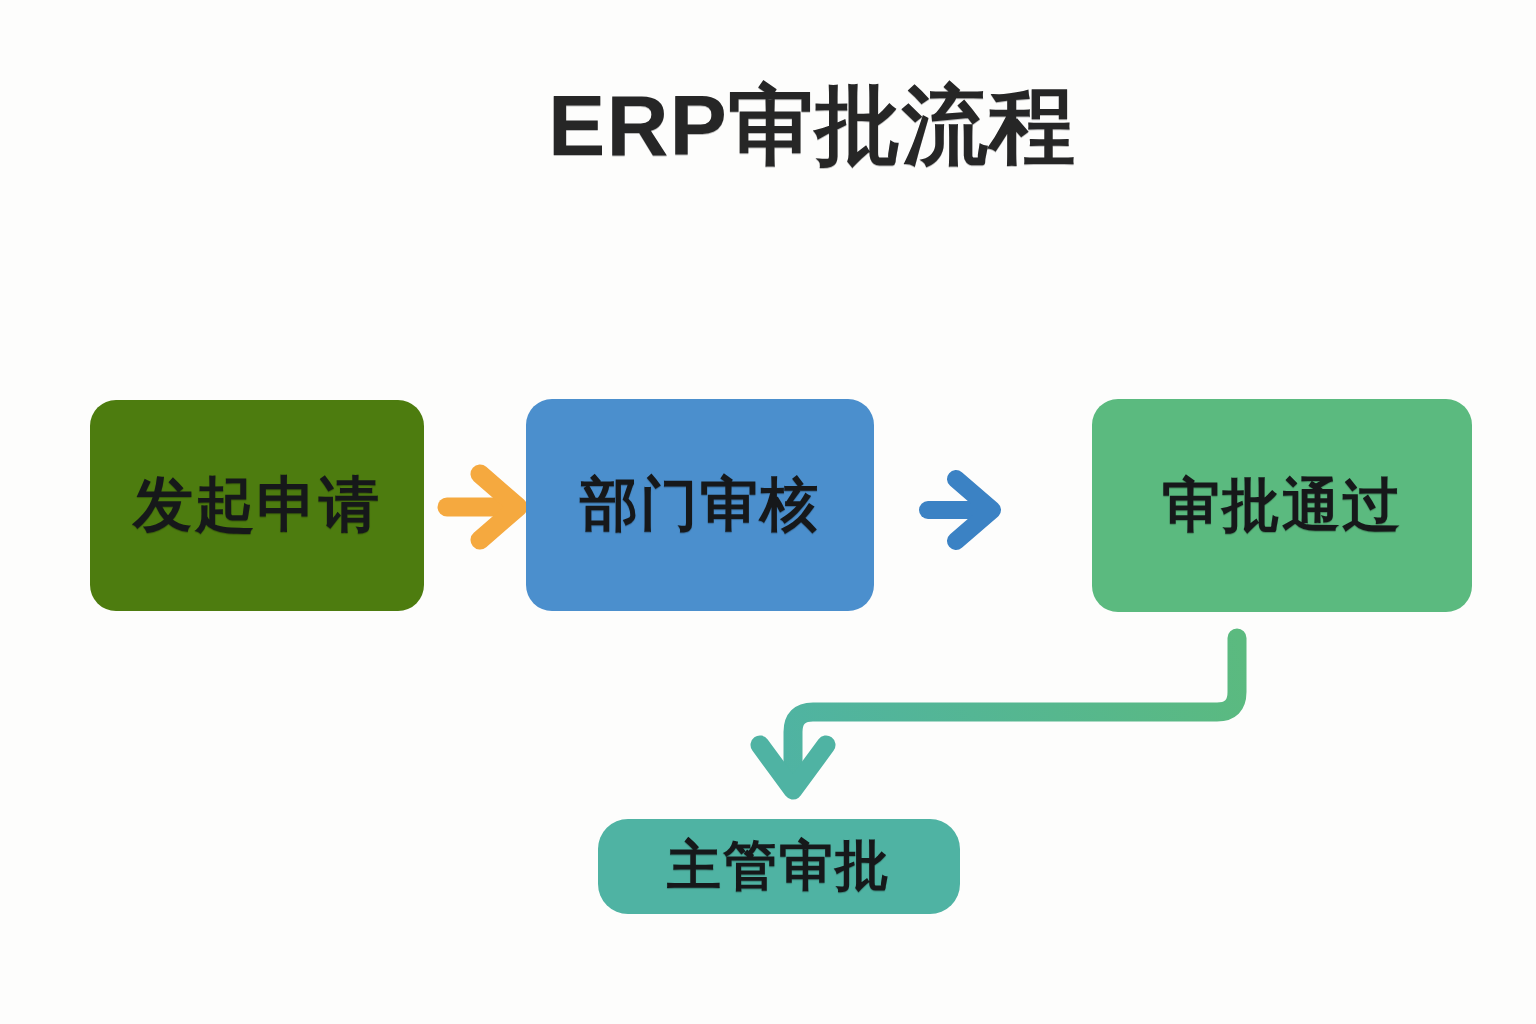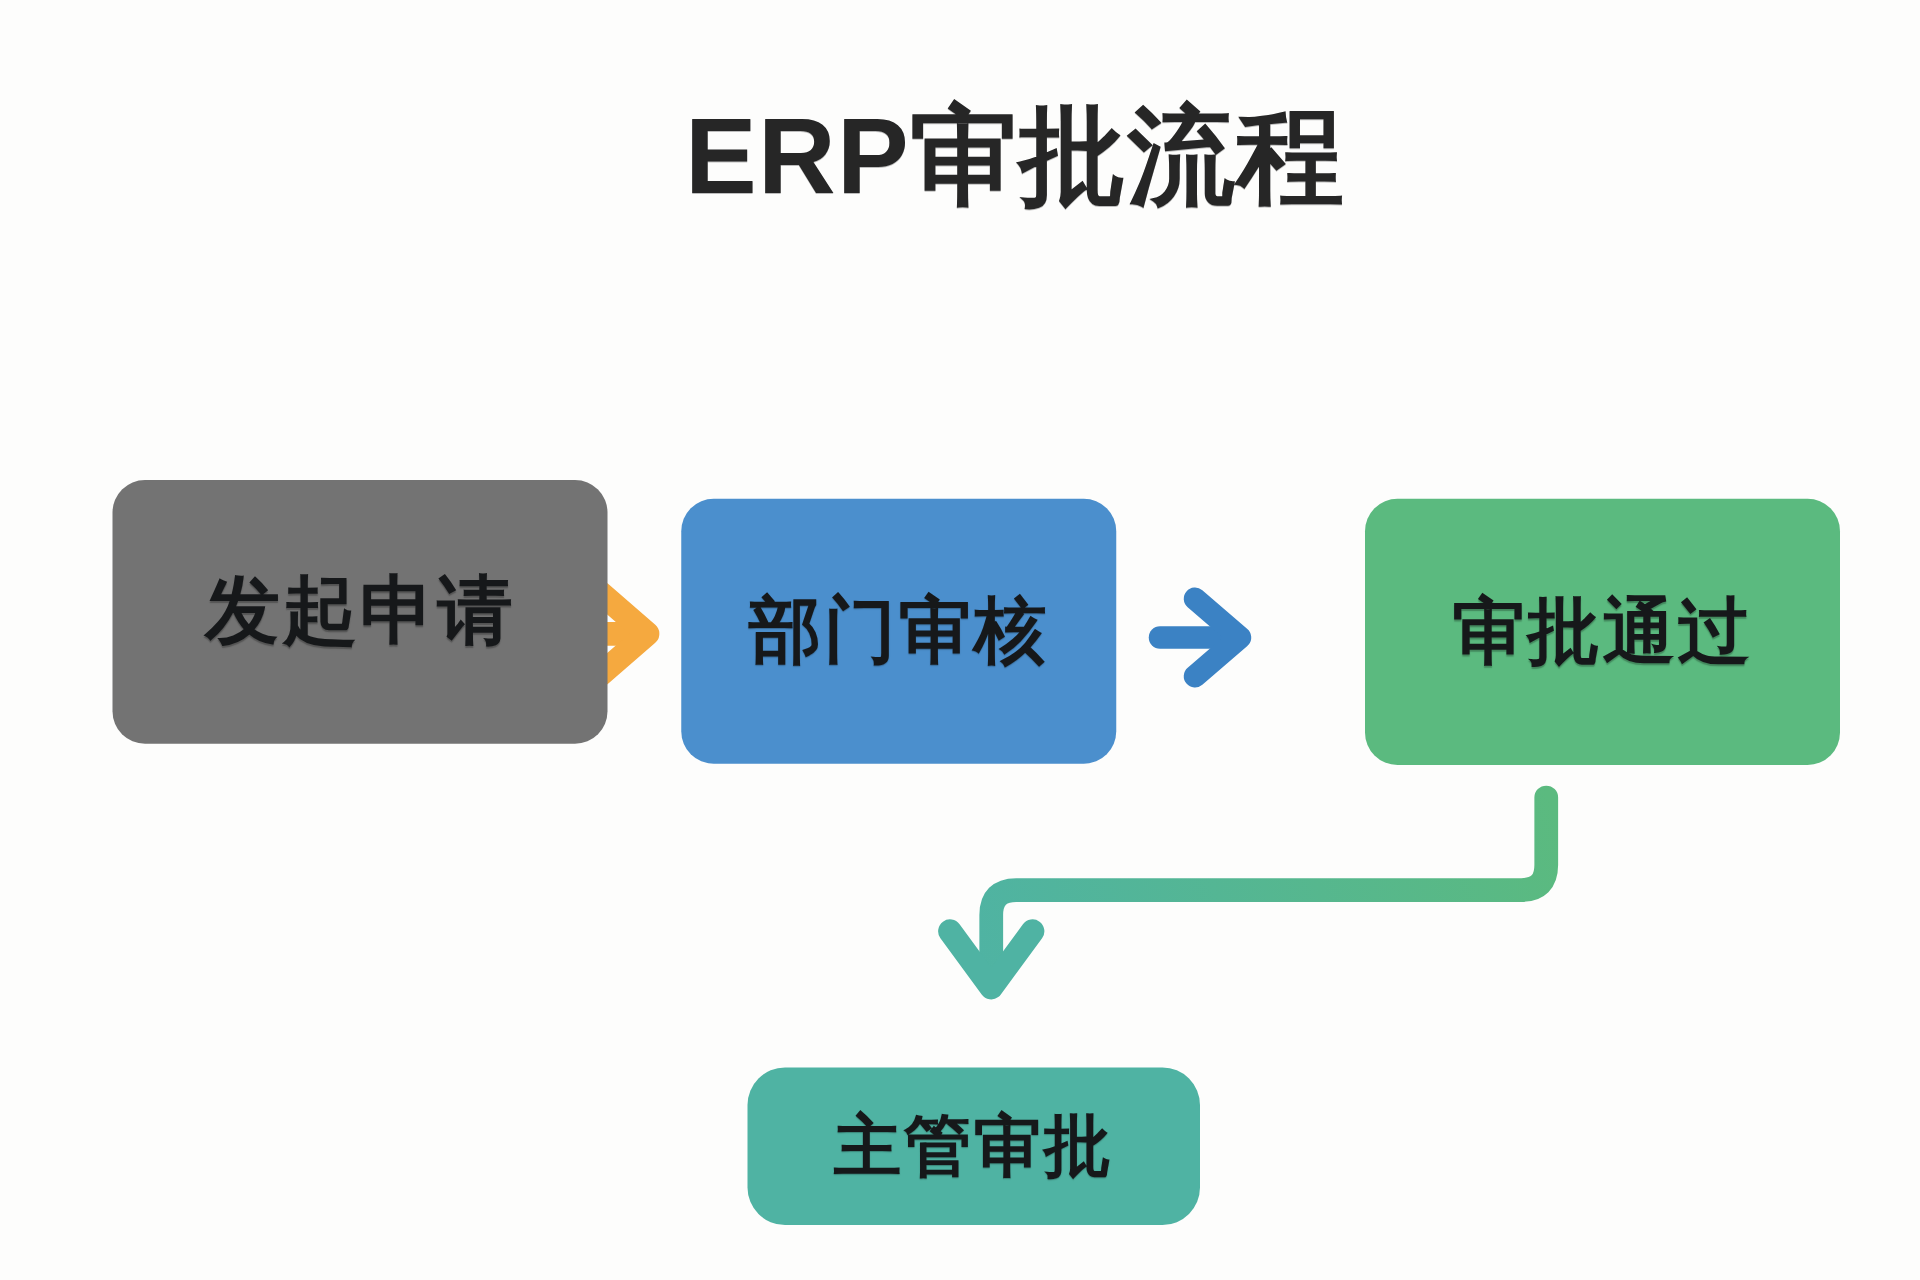--- a/index.html
+++ b/index.html
@@ -53,41 +53,41 @@
     letter-spacing: 2px;
     text-shadow: 0 1px 1px rgba(0,0,0,.28);
     user-select: none;
   }
   .node-label {
     display: block;
     white-space: nowrap;
   }
 
   .node-start {
-    left: 90px;  top: 384px;
-    width: 396px; height: 211px;
-    background: #737373;
+    left: 90px;  top: 400px;
+    width: 334px; height: 211px;
+    background: #4d7c0f;
     font-size: 60px;
   }
   .node-dept {
-    left: 545px; top: 399px;
+    left: 526px; top: 399px;
     width: 348px; height: 212px;
     background: #4b8fcd;
     font-size: 58px;
     justify-content: center;
   }
   .node-approved {
     left: 1092px; top: 399px;
     width: 380px; height: 213px;
     background: #5bba7f;
     font-size: 58px;
   }
   .node-manager {
-    left: 598px; top: 854px;
-    width: 362px; height: 126px;
+    left: 598px; top: 819px;
+    width: 362px; height: 95px;
     background: #4fb3a3;
     border-radius: 30px;
     font-size: 54px;
   }
 
   
   .arrow-layer {
     position: absolute;
     left: 0; top: 0;
     width: 1536px; height: 1024px;

